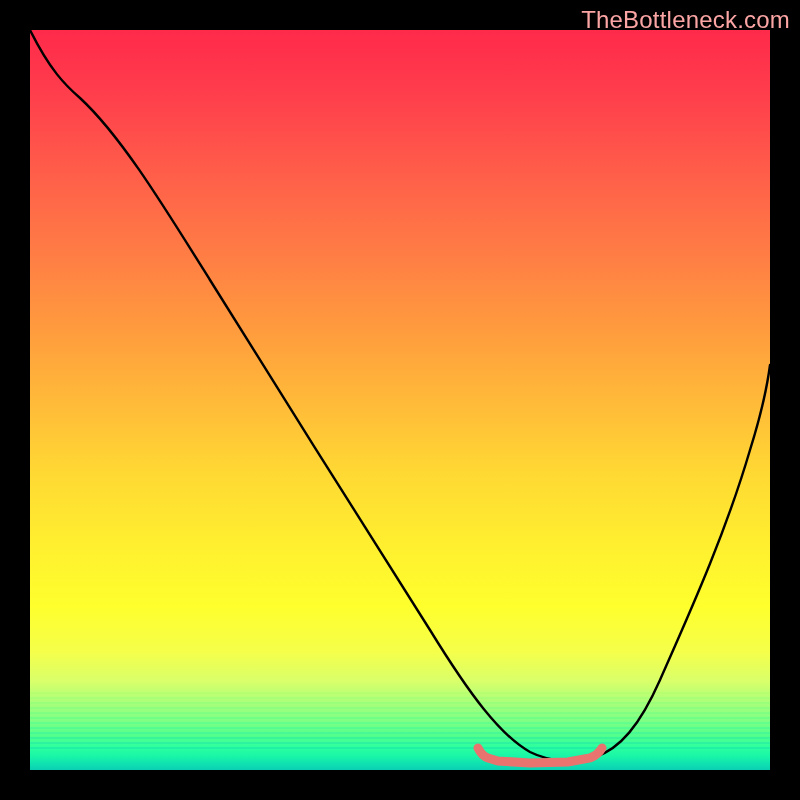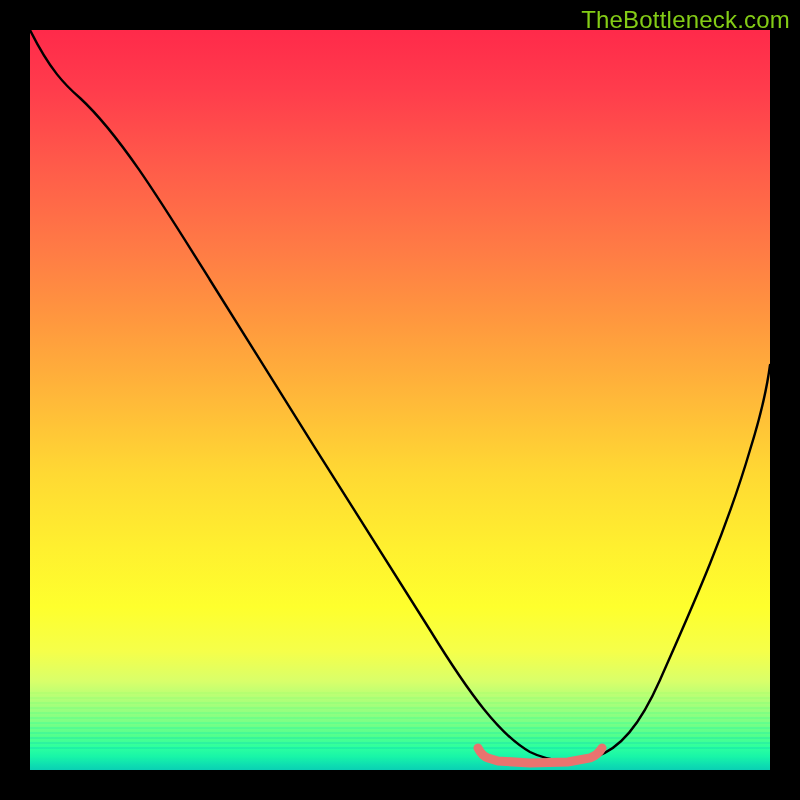--- a/index.html
+++ b/index.html
@@ -16,21 +16,21 @@
     left: 0;
     top: 0;
     width: 800px;
     height: 800px;
     background: #000;
   }
   .watermark {
     position: absolute;
     top: 6px;
     right: 10px;
-    color: #84cc16;
+    color: #fca5a5;
     font-size: 24px;
     font-weight: 500;
     letter-spacing: 0.2px;
     font-family: Arial, Helvetica, sans-serif;
   }
   .plot {
     position: absolute;
     left: 30px;
     top: 30px;
     width: 740px;

